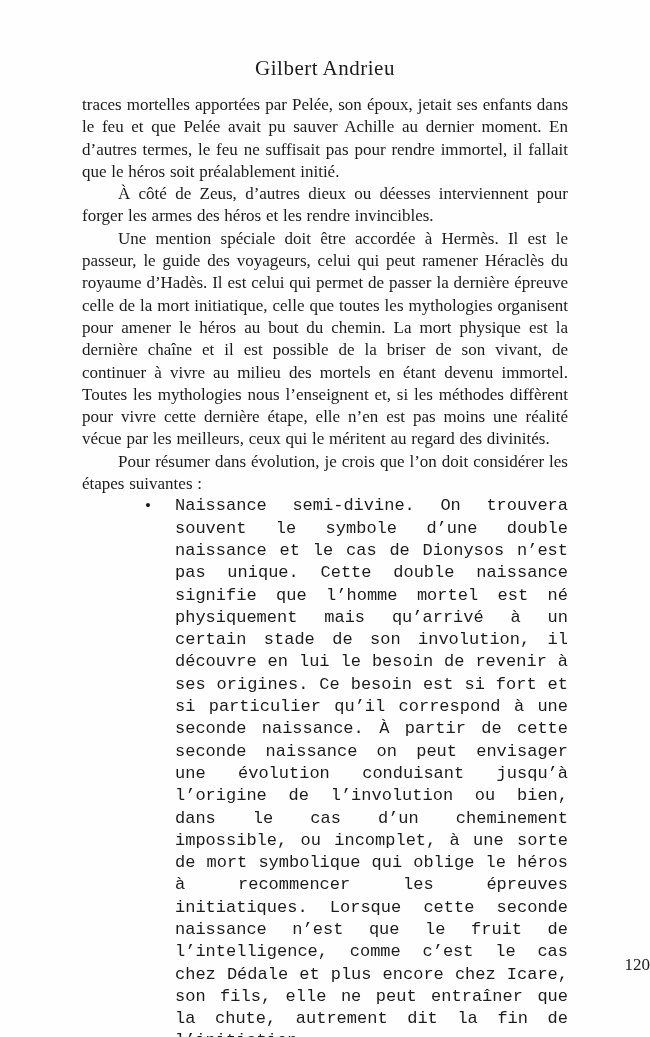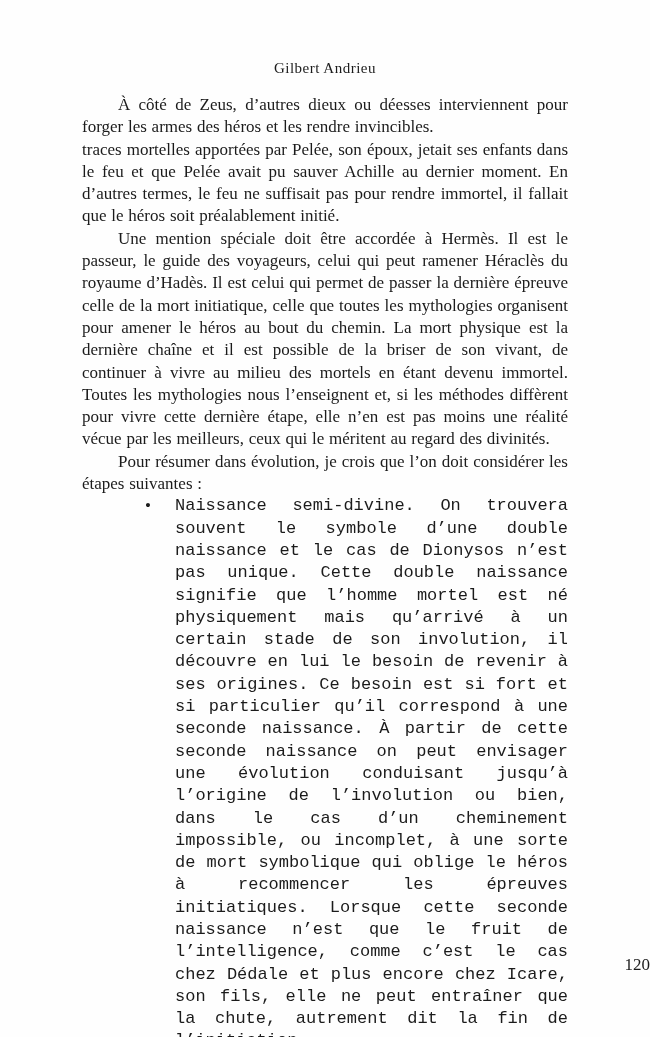--- a/index.html
+++ b/index.html
@@ -13,21 +13,21 @@
     height: 1037px;
     margin: 0 auto;
     background: #fefefe;
     font-family: "Liberation Serif", "DejaVu Serif", serif;
     color: #1b1b1b;
     overflow: hidden;
   }
   .running-header {
     padding-top: 57px;
     text-align: center;
-    font-size: 15px;
+    font-size: 21px;
     line-height: 23px;
     letter-spacing: 0.5px;
   }
   .text-block {
     position: absolute;
     left: 82px;
     top: 94px;
     width: 486px;
     font-size: 17px;
     line-height: 22.3px;
@@ -69,23 +69,23 @@
 </style>
 </head>
 <body>
 
 <div class="page">
 
   <div class="running-header">Gilbert Andrieu</div>
 
   <div class="text-block">
 
+    <p class="para">traces mortelles apportées par Pelée, son époux, jetait ses enfants dans le feu et que Pelée avait pu sauver Achille au dernier moment. En d’autres termes, le feu ne suffisait pas pour rendre immortel, il fallait que le héros soit préalablement initié.</p>
+
     <p class="para indented">À côté de Zeus, d’autres dieux ou déesses interviennent pour forger les armes des héros et les rendre invincibles.</p>
-
-    <p class="para">traces mortelles apportées par Pelée, son époux, jetait ses enfants dans le feu et que Pelée avait pu sauver Achille au dernier moment. En d’autres termes, le feu ne suffisait pas pour rendre immortel, il fallait que le héros soit préalablement initié.</p>
 
     <p class="para indented">Une mention spéciale doit être accordée à Hermès. Il est le passeur, le guide des voyageurs, celui qui peut ramener Héraclès du royaume d’Hadès. Il est celui qui permet de passer la dernière épreuve celle de la mort initiatique, celle que toutes les mythologies organisent pour amener le héros au bout du chemin. La mort physique est la dernière chaîne et il est possible de la briser de son vivant, de continuer à vivre au milieu des mortels en étant devenu immortel. Toutes les mythologies nous l’enseignent et, si les méthodes diffèrent pour vivre cette dernière étape, elle n’en est pas moins une réalité vécue par les meilleurs, ceux qui le méritent au regard des divinités.</p>
 
     <p class="para indented">Pour résumer dans évolution, je crois que l’on doit considérer les étapes suivantes :</p>
 
     <div class="bullet-item">
       <span class="bullet-marker">•</span>
       <span class="bullet-text">Naissance semi-divine. On trouvera souvent le symbole d’une double naissance et le cas de Dionysos n’est pas unique. Cette double naissance signifie que l’homme mortel est né physiquement mais qu’arrivé à un certain stade de son involution, il découvre en lui le besoin de revenir à ses origines. Ce besoin est si fort et si particulier qu’il correspond à une seconde naissance. À partir de cette seconde naissance on peut envisager une évolution conduisant jusqu’à l’origine de l’involution ou bien, dans le cas d’un cheminement impossible, ou incomplet, à une sorte de mort symbolique qui oblige le héros à recommencer les épreuves initiatiques. Lorsque cette seconde naissance n’est que le fruit de l’intelligence, comme c’est le cas chez Dédale et plus encore chez Icare, son fils, elle ne peut entraîner que la chute, autrement dit la fin de l’initiation.</span>
     </div>
 

